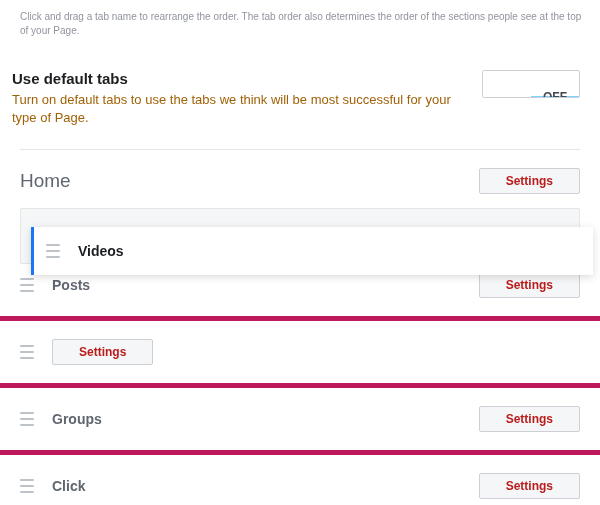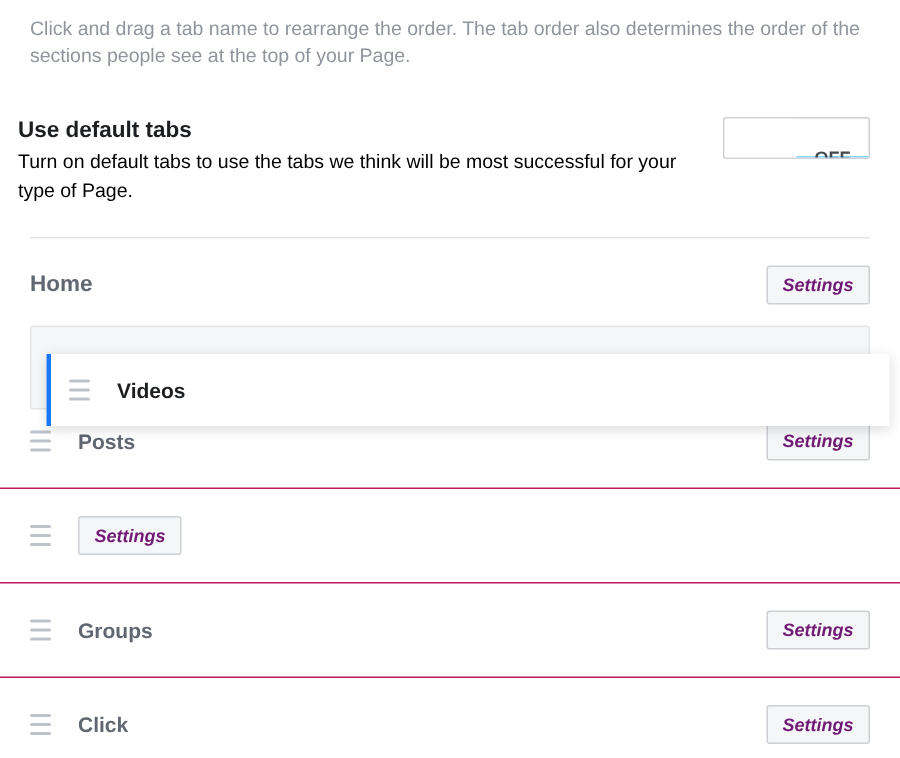--- a/index.html
+++ b/index.html
@@ -10,21 +10,21 @@
     body {
       font-family: -apple-system, BlinkMacSystemFont, "Segoe UI", Helvetica, Arial, sans-serif;
       background: #fff;
       color: #1c1e21;
       width: 600px;
       height: 505px;
       overflow: hidden;
     }
     .instructions {
       color: #90949c;
-      font-size: 13px;
+      font-size: 10px;
       line-height: 1.4;
       padding: 10px 12px 18px 20px;
     }
     .section-divider {
       border: none;
       border-top: 1px solid #e5e5e5;
       margin: 0 20px;
     }
     .default-tabs-row {
       display: flex;
@@ -35,21 +35,21 @@
       flex: 1;
       padding-right: 20px;
     }
     .default-tabs-title {
       font-weight: 600;
       font-size: 15px;
       color: #1c1e21;
       margin-bottom: 4px;
     }
     .default-tabs-desc {
-      color: #000000;
+      color: #a16207;
       font-size: 13px;
       line-height: 1.4;
     }
     .toggle {
       display: flex;
       border: 1px solid #ccd0d5;
       border-radius: 2px;
       height: 28px;
       overflow: hidden;
     }
@@ -69,34 +69,33 @@
       background: #7dd3fc;
       margin-top: 25px;
     }
     .home-row {
       display: flex;
       align-items: center;
       justify-content: space-between;
       padding: 18px 20px 14px 20px;
     }
     .home-label {
-      font-weight: 700;
-      font-size: 15px;
+      font-weight: 400;
+      font-size: 19px;
       color: #606770;
     }
     .settings-btn {
       background: #f5f6f7;
       border: 1px solid #ccd0d5;
       border-radius: 2px;
       font-size: 12px;
       font-weight: 600;
-      color: #701a75;
-      padding: 5px 10px;
+      color: #b91c1c;
+      padding: 5px 26px;
       cursor: pointer;
-      font-style: italic;
     }
     .drag-placeholder {
       margin: 0 20px 0 20px;
       height: 56px;
       background: #f5f6f7;
       border: 1px solid #e5e5e5;
       border-radius: 2px;
       position: relative;
     }
     .floating-row {
@@ -117,21 +116,21 @@
     }
     .floating-row .row-label {
       font-weight: 600;
       font-size: 14px;
       color: #1c1e21;
     }
     .tab-row {
       display: flex;
       align-items: center;
       padding: 18px 20px;
-      border-bottom: 1px solid #be185d;
+      border-bottom: 5px solid #be185d;
     }
     .tab-row:last-child {
       border-bottom: none;
     }
     .drag-icon {
       width: 14px;
       height: 14px;
       display: flex;
       flex-direction: column;
       justify-content: space-between;

